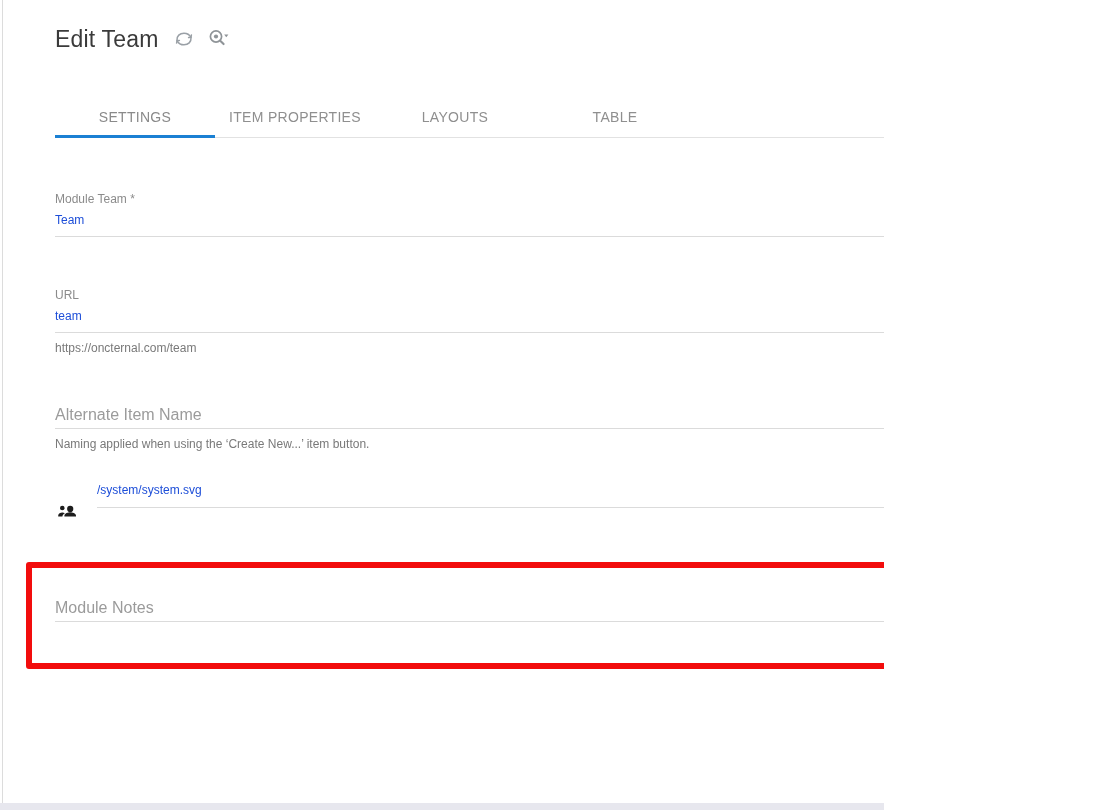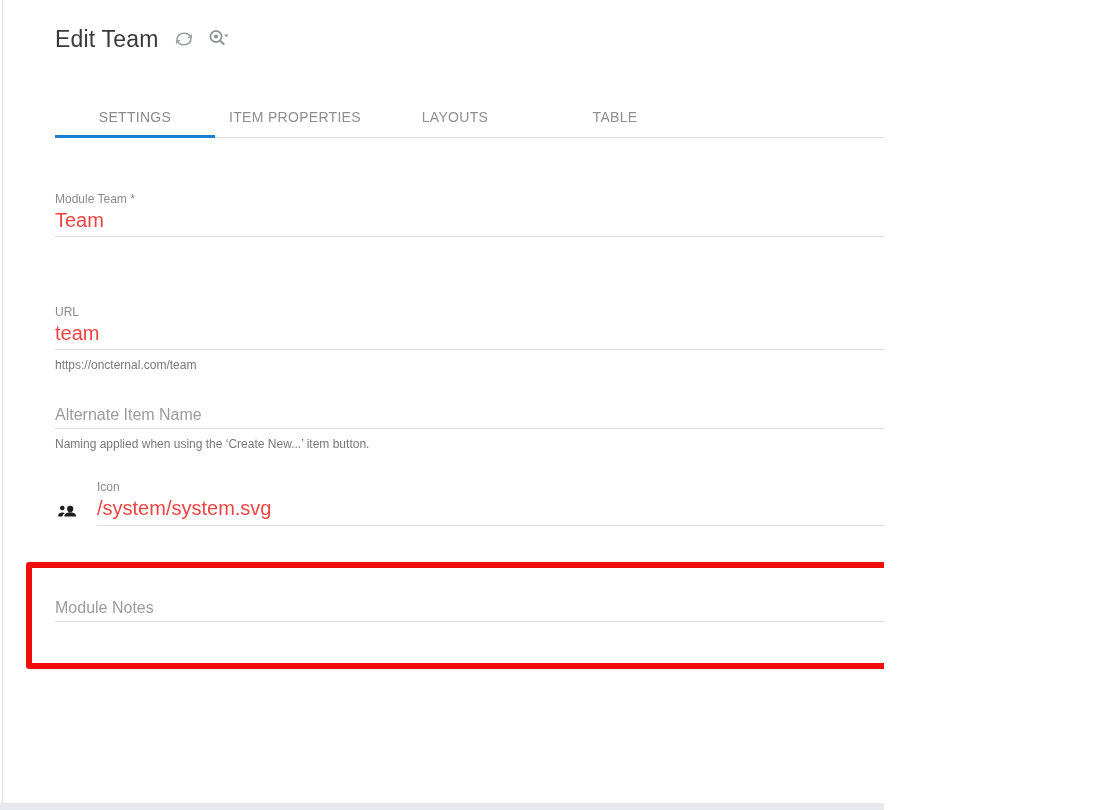--- a/index.html
+++ b/index.html
@@ -15,21 +15,21 @@
 
   .tabbar-divider{position:absolute;left:55px;top:137px;right:0;height:1px;background:#e2e2e2;}
   .tabs{position:absolute;left:55px;top:97px;height:40px;display:flex;}
   .tab{width:160px;height:40px;display:flex;align-items:center;justify-content:center;
        font-size:14px;color:#8f8f8f;letter-spacing:.3px;cursor:pointer;}
   .tab.active{color:#8a8a8a;}
   .tab-ink{position:absolute;left:55px;top:135px;width:160px;height:3px;background:#1b80d3;}
 
   .field{position:absolute;}
   .field-label{font-size:12px;line-height:14px;color:#8b8b8b;margin-bottom:4px;}
-  .field-value{font-size:20px;line-height:21px;color:#ef4444;cursor:text;}
+  .field-value{font-size:12px;line-height:21px;color:#1d4ed8;cursor:text;}
   .field-placeholder{font-size:16px;line-height:21px;color:#9b9b9b;cursor:text;}
   .field-line{height:1px;background:#dbdbdb;margin-top:5px;}
   .field-hint{font-size:12px;line-height:14px;color:#797979;margin-top:8px;}
 
   .abs-icon{position:absolute;}
   .clickable{cursor:pointer;}
 
   .annotation-box{position:absolute;left:26px;top:562px;width:1039px;height:107px;
                   border:6px solid #f20d0d;border-radius:3px;pointer-events:none;}
 </style>
@@ -68,21 +68,21 @@
     <div class="tab">TABLE</div>
   </div>
   <div class="tab-ink"></div>
 
   <div class="field" style="left:55px;top:192px;width:992px;">
     <div class="field-label">Module Team *</div>
     <div class="field-value">Team</div>
     <div class="field-line"></div>
   </div>
 
-  <div class="field" style="left:55px;top:305px;width:992px;">
+  <div class="field" style="left:55px;top:288px;width:992px;">
     <div class="field-label">URL</div>
     <div class="field-value">team</div>
     <div class="field-line"></div>
     <div class="field-hint">https://oncternal.com/team</div>
   </div>
 
   <div class="field" style="left:55px;top:404px;width:992px;">
     <div class="field-placeholder">Alternate Item Name</div>
     <div class="field-line" style="margin-top:3px;"></div>
     <div class="field-hint">Naming applied when using the ‘Create New...’ item button.</div>
@@ -90,21 +90,20 @@
 
   <div class="abs-icon" style="left:55px;top:500px;width:24px;height:24px;">
     <svg width="24" height="24" viewBox="0 0 24 24" fill="#1d1d1d">
       <circle cx="7.3" cy="8" r="2.3"></circle>
       <path d="M3.2 16.6 v-1.1 c0-1.9 2.3-2.9 4.1-2.9 c.9 0 1.9.2 2.6.7 c-1.6 1-2.5 2.1-2.5 3.3 z"></path>
       <circle cx="15.2" cy="8.9" r="3.1"></circle>
       <path d="M9.4 16.6 v-.9 c0-2.3 3.9-3.4 5.8-3.4 s5.8 1.1 5.8 3.4 v.9 z"></path>
     </svg>
   </div>
   <div class="field" style="left:97px;top:480px;width:950px;">
-    <div class="field-label">Icon</div>
     <div class="field-value">/system/system.svg</div>
     <div class="field-line" style="margin-top:6px;"></div>
   </div>
   <div class="abs-icon clickable" style="left:995px;top:499px;width:18px;height:18px;">
     <svg width="18" height="18" viewBox="0 0 18 18" stroke="#9e9e9e" stroke-width="1.6" stroke-linecap="round">
       <line x1="3.5" y1="3.5" x2="14.5" y2="14.5"></line>
       <line x1="14.5" y1="3.5" x2="3.5" y2="14.5"></line>
     </svg>
   </div>
   <div class="abs-icon clickable" style="left:1025px;top:496px;width:22px;height:22px;">

